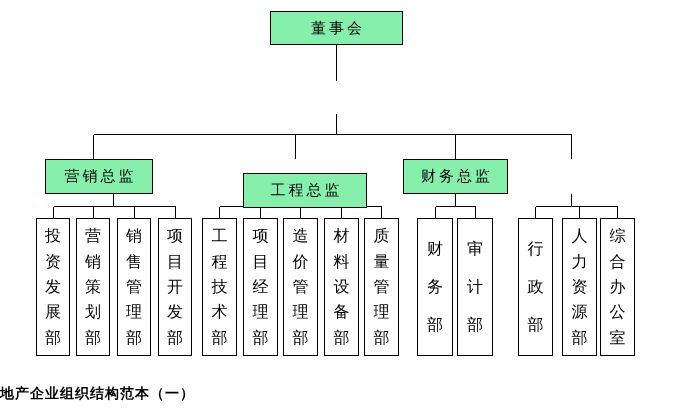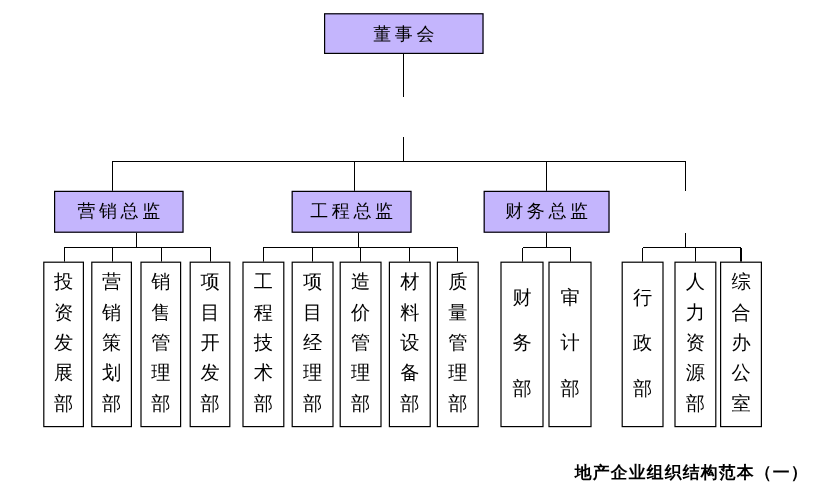--- a/index.html
+++ b/index.html
@@ -3,32 +3,32 @@
 <meta charset="utf-8">
 <style>
   html,body{margin:0;padding:0;background:#ffffff;}
   .canvas{
     position:relative;width:688px;height:415px;background:#ffffff;
     font-family:"Liberation Sans","DejaVu Sans",sans-serif;color:#000000;
     overflow:hidden;
   }
   .connectors{position:absolute;left:0;top:0;}
   .hbox{
-    position:absolute;box-sizing:border-box;background:#c4b5fd;
+    position:absolute;box-sizing:border-box;background:#86efac;
     border:1px solid #000000;display:flex;align-items:center;justify-content:center;
     font-size:15px;letter-spacing:3px;text-indent:3px;white-space:nowrap;
   }
   .vbox{
     position:absolute;top:218px;height:138px;box-sizing:border-box;background:#ffffff;
     border:1px solid #000000;display:flex;flex-direction:column;
     justify-content:space-evenly;align-items:center;font-size:16px;line-height:1;
   }
   .w34{width:34px;} .w35{width:35px;} .w36{width:36px;}
   .caption{
-    position:absolute;top:385px;left:0;width:674px;text-align:right;
+    position:absolute;top:385px;left:0;width:674px;text-align:left;
     font-weight:bold;font-size:14px;letter-spacing:1px;
   }
 </style>
 </head>
 <body>
 
 <div class="canvas">
 
   <svg class="connectors" width="688" height="415" viewBox="0 0 688 415" shape-rendering="crispEdges">
     <path fill="none" stroke="#000000" stroke-width="1" d="
@@ -52,21 +52,21 @@
   </svg>
 
   <div class="hbox" style="left:270px;top:11px;width:133px;height:34px">
     <span>董事会</span>
   </div>
 
 
   <div class="hbox" style="left:45px;top:159px;width:108px;height:35px">
     <span>营销总监</span>
   </div>
-  <div class="hbox" style="left:243px;top:159px;width:100px;height:35px">
+  <div class="hbox" style="left:243px;top:173px;width:124px;height:35px">
     <span>工程总监</span>
   </div>
   <div class="hbox" style="left:403px;top:159px;width:105px;height:35px">
     <span>财务总监</span>
   </div>
 
   <div class="vbox w34" style="left:36px">
       <span>投</span>
       <span>资</span>
       <span>发</span>

